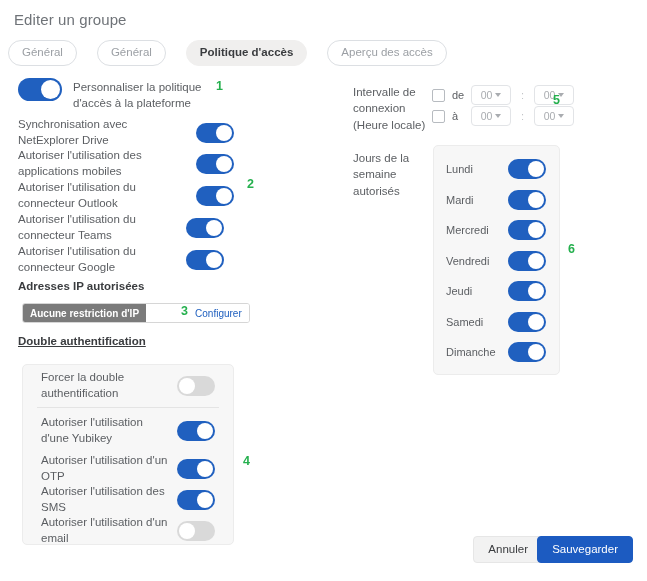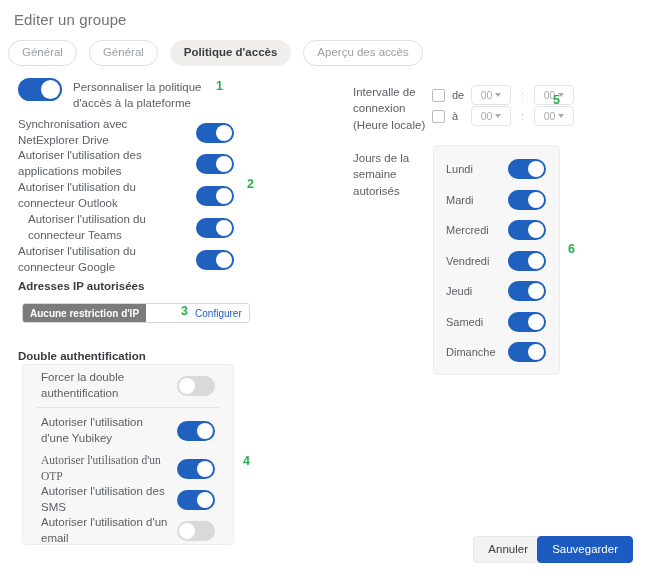--- a/index.html
+++ b/index.html
@@ -16,21 +16,21 @@
     background: #ffffff;
   }
 
   
   .page-title {
     position: absolute; left: 14px; top: 11px;
     font-size: 15px; color: #6f7378; letter-spacing: .1px;
   }
   .tabs {
     position: absolute; left: 8px; top: 40px;
-    display: flex; gap: 12px; align-items: flex-end;
+    display: flex; gap: 20px; align-items: flex-end;
   }
   .tab {
     border: 1px solid #dcdfe3; border-radius: 16px;
     padding: 5px 13px 6px; font-size: 11.5px;
     color: #9b9fa4; background: #fff; white-space: nowrap;
     line-height: 1.15; cursor: pointer;
   }
   .tab.active {
     background: #f0efee; border-color: #f0efee;
     color: #3a3c3f; font-weight: bold;
@@ -182,58 +182,58 @@
       </div>
   </div>
 
   <div class="row" style="left:18px; top:180px; width:216px; justify-content:space-between;">
     <div class="lbl" style="width:168px;">Autoriser l'utilisation du connecteur Outlook</div>
     <div class="sw on">
         <div class="knob"></div>
       </div>
   </div>
 
-  <div class="row" style="left:18px; top:212px; width:216px; justify-content:flex-end;">
+  <div class="row" style="left:18px; top:212px; width:216px; justify-content:flex-start;">
     <div class="lbl" style="width:168px;">Autoriser l'utilisation du connecteur Teams</div>
     <div class="sw on">
         <div class="knob"></div>
       </div>
   </div>
 
-  <div class="row" style="left:18px; top:244px; width:216px; justify-content:space-between;">
+  <div class="row" style="left:18px; top:244px; width:216px; ">
     <div class="lbl" style="width:168px;">Autoriser l'utilisation du connecteur Google</div>
     <div class="sw on">
         <div class="knob"></div>
       </div>
   </div>
 
   <div class="section-head" style="left:18px; top:280px;">Adresses IP autorisées</div>
 
   <div class="ipbadge">
     <div class="txt">Aucune restriction d'IP</div>
     <div class="cfg">Configurer</div>
   </div>
 
-  <div class="section-head" style="left:18px; top:350px;">Double authentification</div>
+  <div class="section-head" style="left:18px; top:335px;text-decoration:underline;">Double authentification</div>
 
   <div class="card" style="left:22px; top:364px; width:212px; height:181px;">
     <div class="crow" style="height:42px;gap:16px;">
       <div class="lbl" style="width:132px;">Forcer la double authentification</div>
       <div class="sw">
           <div class="knob"></div>
         </div>
     </div>
     <div class="divider"></div>
     <div class="crow" style="height:45px;">
       <div class="lbl" style="width:130px;">Autoriser l'utilisation d'une Yubikey</div>
       <div class="sw on">
           <div class="knob"></div>
         </div>
     </div>
-    <div class="crow" style="height:31px;font-family:Liberation Serif, serif;">
+    <div class="crow" style="height:31px;">
       <div class="lbl" style="width:130px;">Autoriser l'utilisation d'un OTP</div>
       <div class="sw on">
           <div class="knob"></div>
         </div>
     </div>
     <div class="crow" style="height:31px;">
       <div class="lbl" style="width:130px;">Autoriser l'utilisation des SMS</div>
       <div class="sw on">
           <div class="knob"></div>
         </div>

